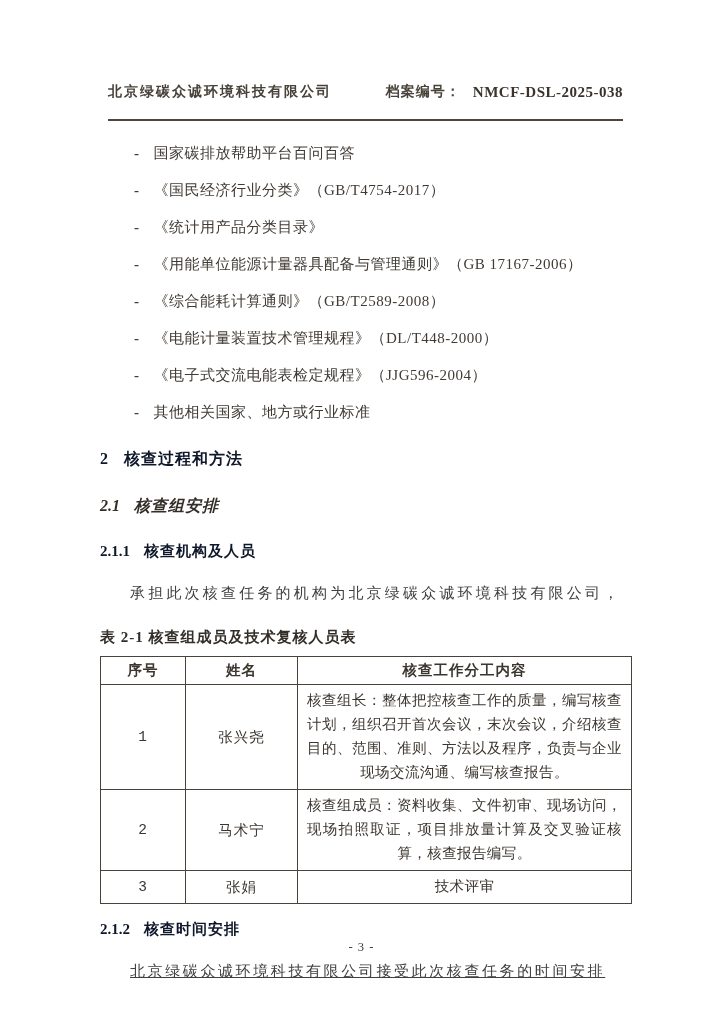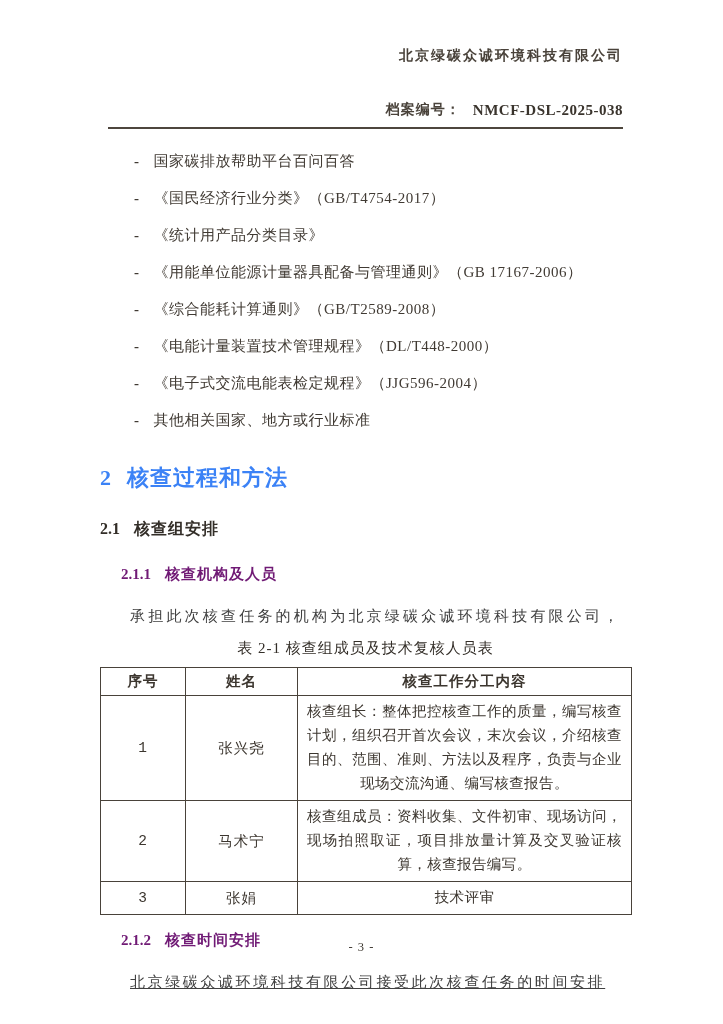--- a/index.html
+++ b/index.html
@@ -10,26 +10,25 @@
     color: #3c362f;
     position: relative;
     overflow: hidden;
   }
   .page { padding: 0 92px 0 100px; }
 
   
   .doc-header {
     margin: 0 8px;
     padding-top: 47px;
-    padding-bottom: 8px;
+    padding-bottom: 18px;
     border-bottom: 2px solid #4e463d;
     display: flex;
     justify-content: space-between;
     align-items: flex-end;
-    flex-direction: column;
   }
   .company-name {
     font-size: 14px;
     font-weight: 600;
     letter-spacing: 2px;
     color: #49423a;
   }
   .archive { display: flex; gap: 12px; align-items: center; margin-top: 36px; }
   .archive-label { font-size: 14px; font-weight: 600; letter-spacing: 1px; color: #49423a; }
   .archive-number { font-size: 15px; font-weight: 600; color: #3a342d; letter-spacing: 0.5px; }
@@ -42,39 +41,39 @@
     align-items: center;
     font-size: 15px;
     letter-spacing: 0.5px;
     padding-left: 34px;
     color: #403a33;
     white-space: nowrap;
   }
   .ref-item .dash { margin-right: 14px; font-weight: 600; }
 
   
-  .h-l1 { margin-top: 24px; font-size: 22px; font-weight: 700; color: #3b82f6; letter-spacing: 1px; }
-  .h-l2 { margin-top: 26px; font-size: 16px; font-weight: 700; color: #332e28; letter-spacing: 1px; }
-  .h-l3 { margin-top: 25px; font-size: 15px; font-weight: 700; color: #701a75; letter-spacing: 1px; margin-left: 21px; }
+  .h-l1 { margin-top: 18px; font-size: 16px; font-weight: 700; color: #0f172a; letter-spacing: 1px; }
+  .h-l2 { margin-top: 26px; font-size: 16px; font-weight: 700; color: #332e28; letter-spacing: 1px; font-style: italic; }
+  .h-l3 { margin-top: 25px; font-size: 15px; font-weight: 700; color: #0f172a; letter-spacing: 1px; }
   .h-num { margin-right: 16px; letter-spacing: 0; }
   .h-l3 .h-num, .h-l2 .h-num { margin-right: 14px; }
 
   
   .para { margin-top: 14px; font-size: 15px; line-height: 37px; color: #404040; }
   .para .line { white-space: nowrap; }
   .indent { padding-left: 30px; }
   .stretch-1 { letter-spacing: 3.2px; }
   .stretch-2 { letter-spacing: 2.6px; text-decoration: underline; }
 
   
   .tbl-caption {
-    margin-top: 4px;
-    text-align: center;
+    margin-top: 16px;
+    text-align: left;
     font-size: 15px;
-    font-weight: 400;
+    font-weight: 700;
     letter-spacing: 1px;
     color: #332e28;
   }
   table.duty-table {
     margin-top: 9px;
     width: 531px;
     border-collapse: collapse;
     table-layout: fixed;
     font-family: Liberation Mono, monospace;
   }

